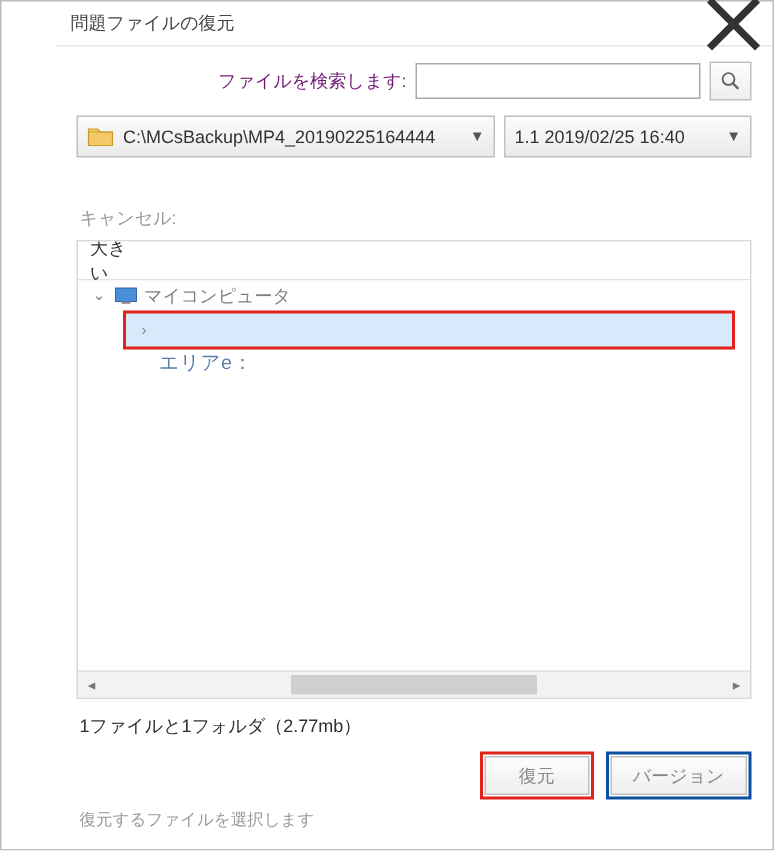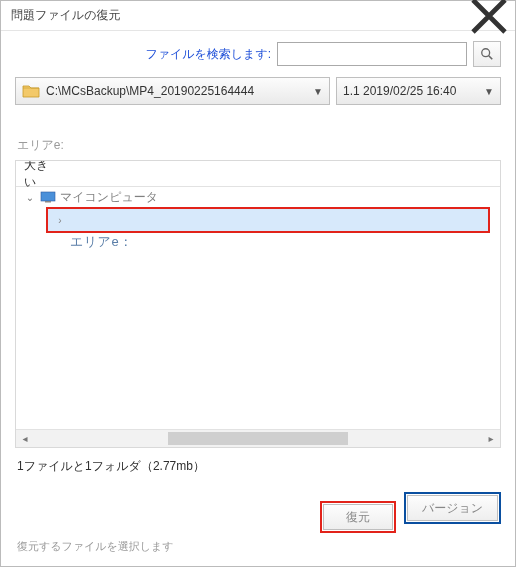--- a/index.html
+++ b/index.html
@@ -4,21 +4,21 @@
 <style>
   * { box-sizing: border-box; margin: 0; padding: 0; }
   body {
     font-family: "Meiryo", "Yu Gothic", "MS PGothic", sans-serif;
     font-size: 12px;
     background: #fff;
     width: 516px;
     height: 567px;
     overflow: hidden;
   }
-  .window { width: 516px; height: 567px; border: 1px solid #bbb; display: flex; flex-direction: column; }
+  .window { width: 516px; height: 567px; border: 1px solid #bbb; display: flex; flex-direction: column; padding-left: 36px; }
   .titlebar {
     height: 30px;
     display: flex;
     align-items: center;
     padding: 0 6px 0 10px;
     border-bottom: 1px solid #e5e5e5;
     color: #444;
     font-size: 12px;
   }
   .titlebar .title { flex: 1; }
@@ -26,21 +26,21 @@
     width: 40px; height: 28px;
     display: flex; align-items: center; justify-content: center;
     color: #333; font-size: 14px;
     cursor: pointer;
   }
   .content { flex: 1; padding: 10px 14px 12px 14px; display: flex; flex-direction: column; }
   .searchrow {
     display: flex; align-items: center; justify-content: flex-end;
     gap: 6px; margin-bottom: 10px;
   }
-  .searchrow .lbl { color: #1d4ed8; }
+  .searchrow .lbl { color: #701a75; }
   .searchinput {
     width: 190px; height: 24px; border: 1px solid #aaa; background: #fff;
     padding: 2px 4px; font-size: 12px;
   }
   .iconbtn {
     width: 28px; height: 26px; border: 1px solid #bfbfbf;
     background: linear-gradient(#fdfdfd,#eee);
     display: flex; align-items: center; justify-content: center;
     cursor: pointer;
   }
@@ -91,21 +91,21 @@
   .hscroll .arrow {
     width: 18px; height: 100%; display: flex; align-items: center; justify-content: center;
     color: #777; font-size: 10px; cursor: pointer;
   }
   .hscroll .track { flex: 1; height: 100%; position: relative; }
   .hscroll .thumb { position: absolute; left: 30%; width: 40%; top: 2px; bottom: 2px; background: #cfcfcf; }
   .footer { padding-top: 10px; }
   .statusline { color: #2f2f2f; font-size: 12px; margin-bottom: 8px; padding-left: 2px; }
   .btnrow { display: flex; justify-content: flex-end; gap: 8px; align-items: center; }
   .btnwrap { border: 2px solid transparent; padding: 1px; }
-  .btnwrap.red { border-color: #e2231a; margin-top: 18px; }
+  .btnwrap.red { border-color: #e2231a; }
   .btnwrap.blue { border-color: #0a4fa0; }
   .btn {
     min-width: 70px; height: 26px; padding: 0 14px;
     border: 1px solid #bfbfbf; background: linear-gradient(#fdfdfd,#eee);
     color: #888; font-size: 12px; display: flex; align-items: center; justify-content: center;
     cursor: pointer;
   }
   .hint { color: #9a9a9a; font-size: 11px; margin-top: 6px; padding-left: 2px; }
 </style>
 </head>
@@ -142,21 +142,21 @@
         </svg>
         <span class="text">C:\MCsBackup\MP4_20190225164444</span>
         <span class="caret">▼</span>
       </div>
       <div class="combo version">
         <span class="text">1.1  2019/02/25 16:40</span>
         <span class="caret">▼</span>
       </div>
     </div>
 
-    <div class="versionlbl">エリアe:</div>
+    <div class="versionlbl">キャンセル:</div>
 
     <div class="tree-wrap">
       <div class="tree-header">
         <div class="col size">大きい</div>
       </div>
       <div class="tree-body">
         <div class="noderow">
           <span class="exp">⌄</span>
           <svg class="pcicon" viewBox="0 0 16 12">
             <rect x="1" y="1" width="14" height="9" fill="#4a90d9" stroke="#2c5aa0" stroke-width="0.6"></rect>

